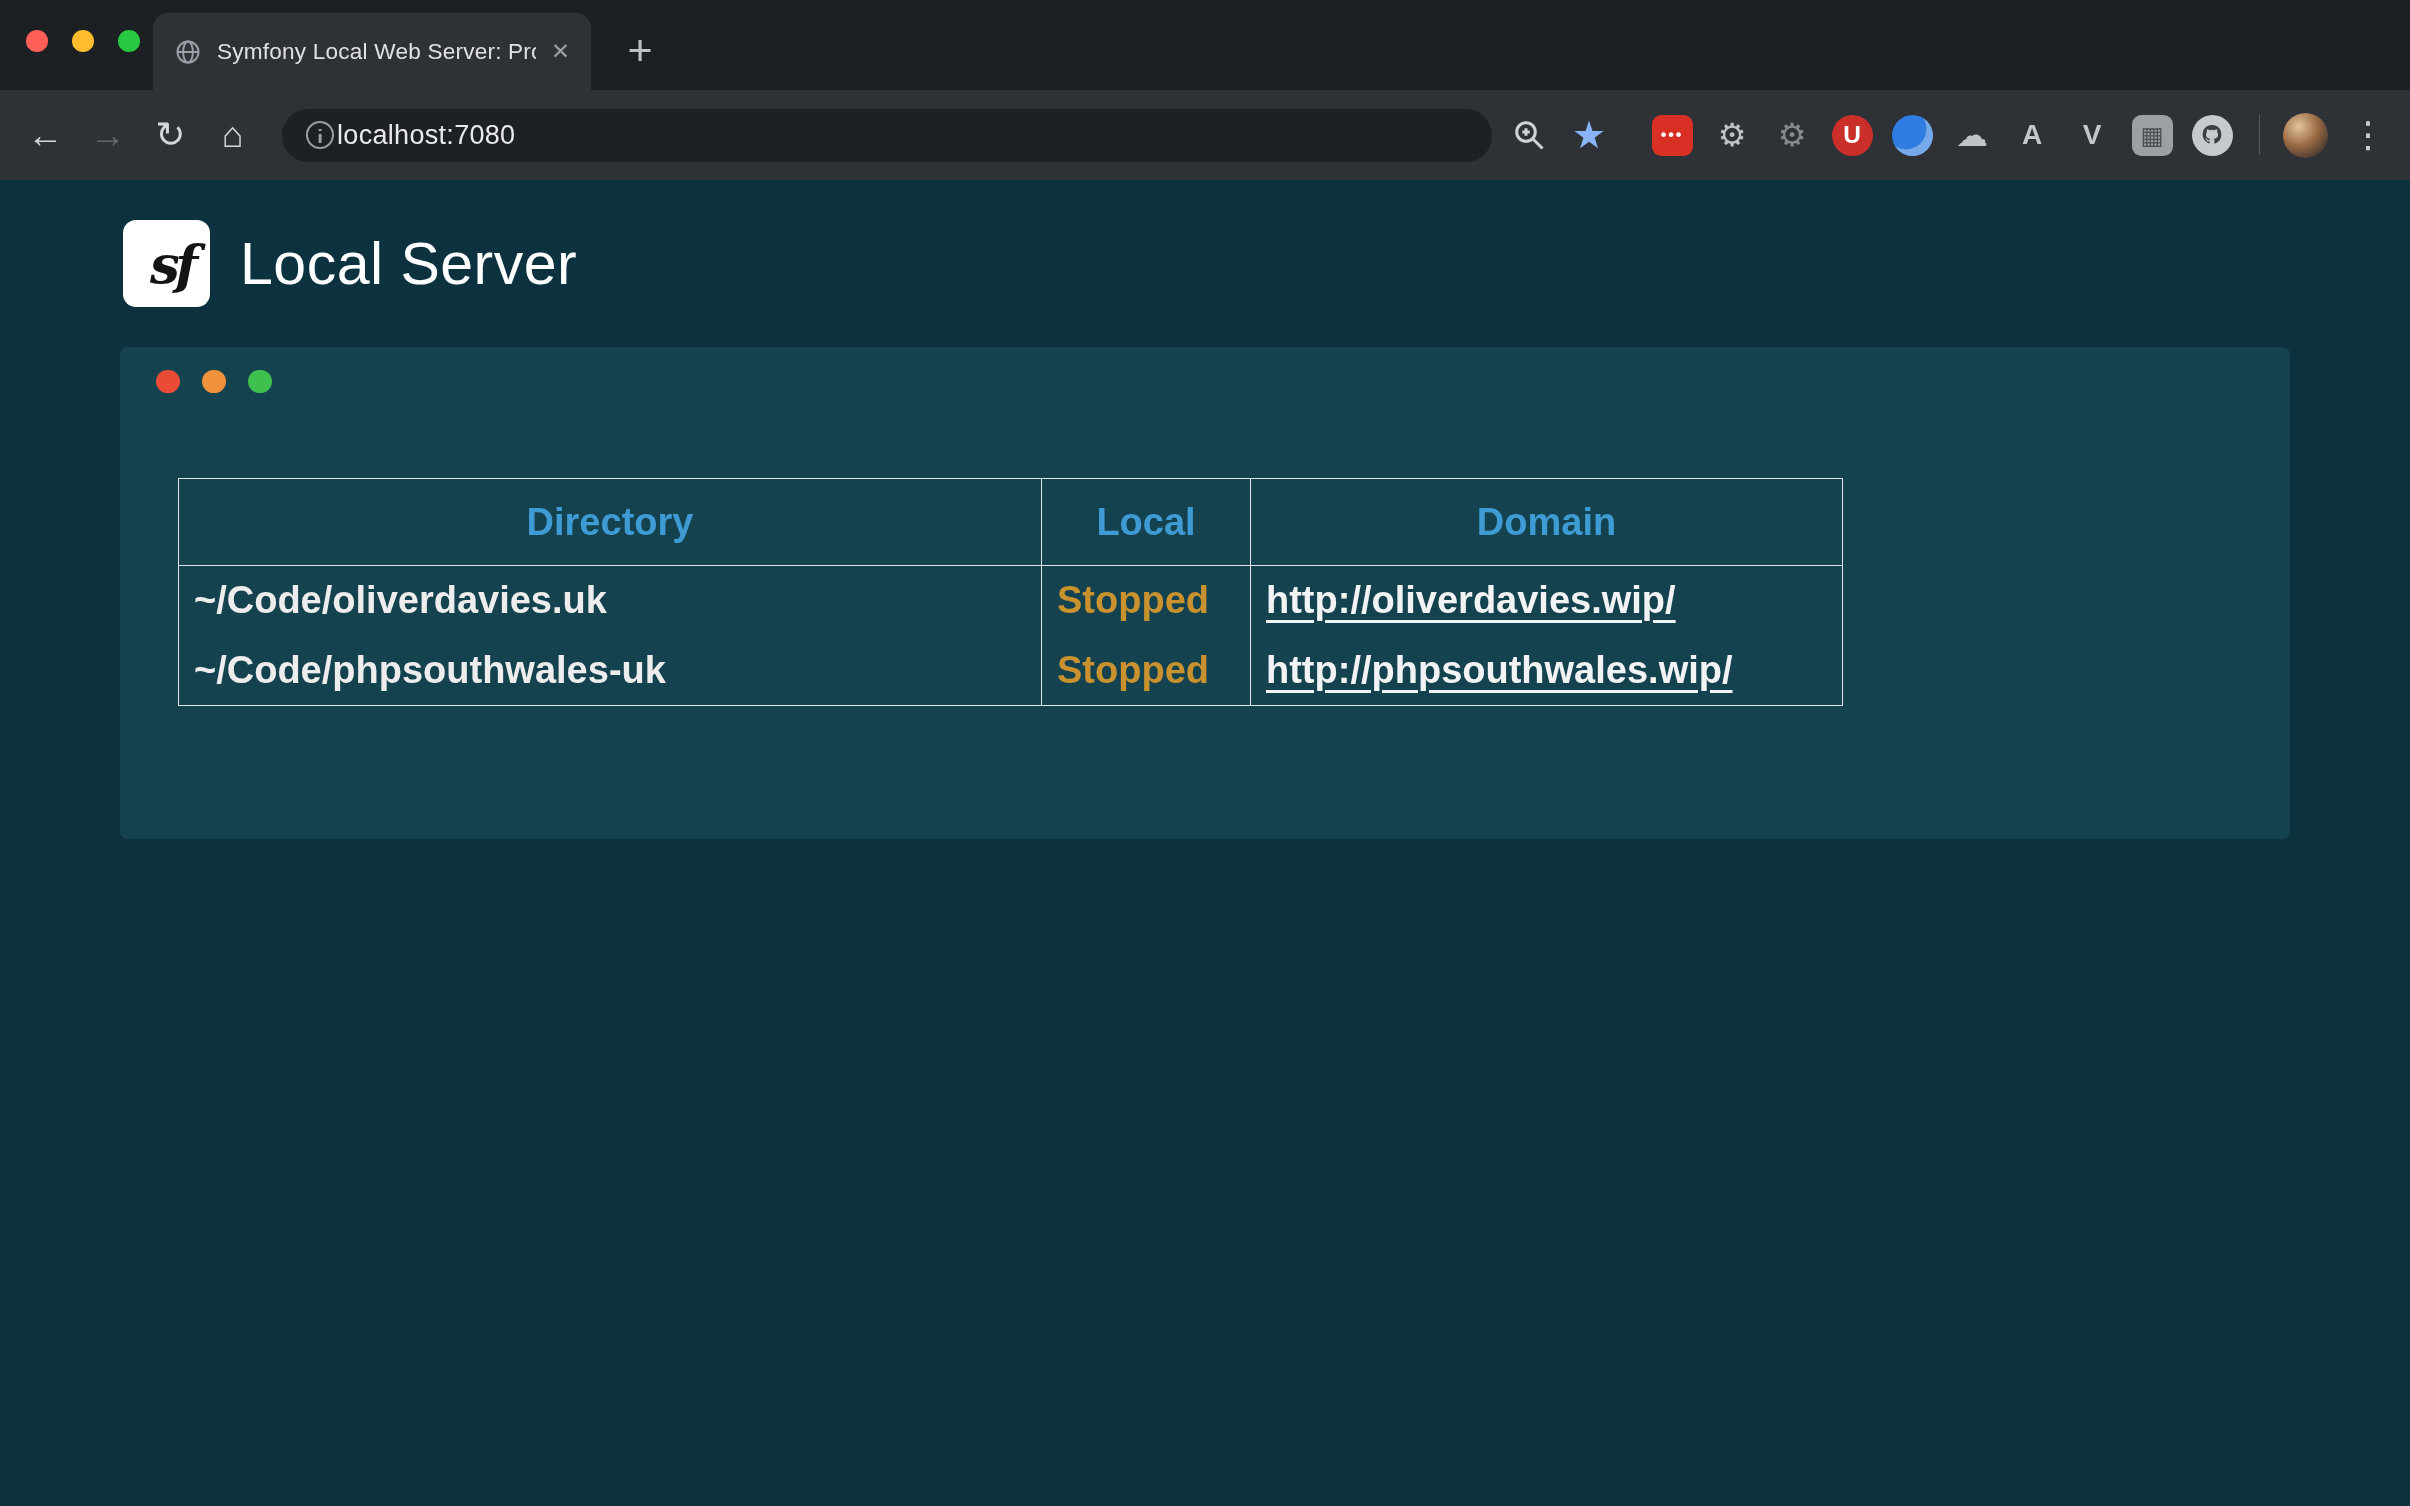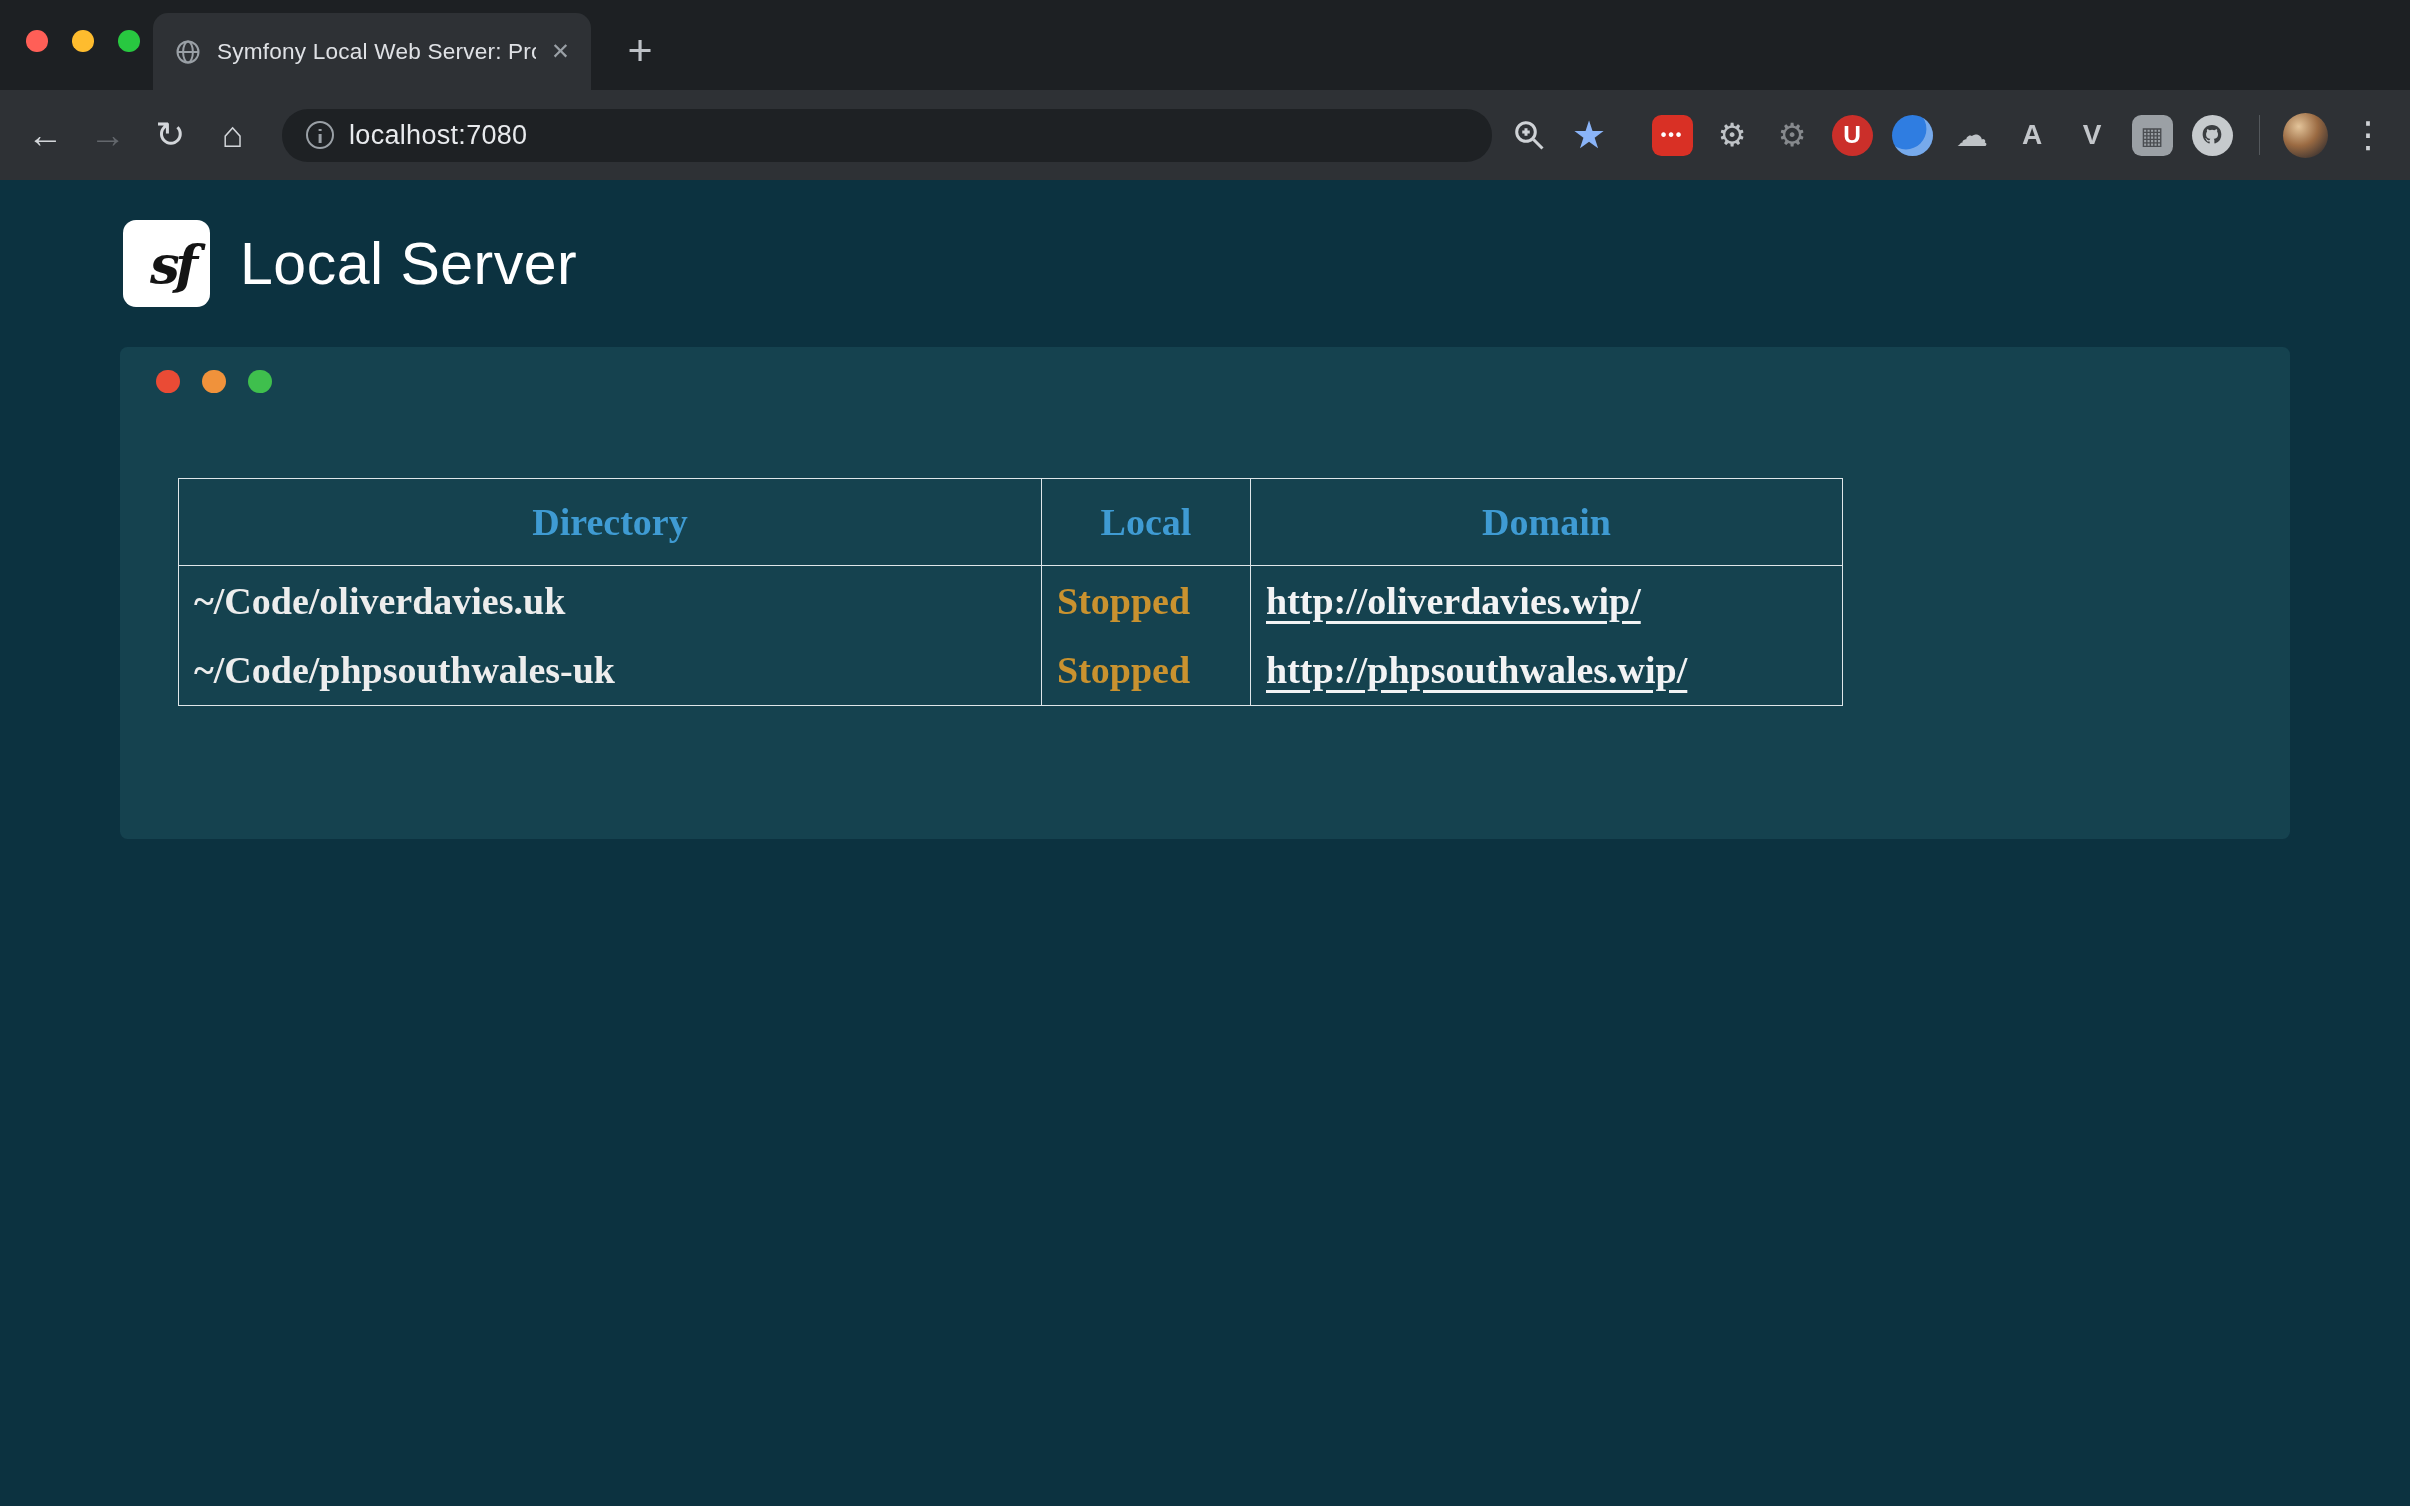--- a/index.html
+++ b/index.html
@@ -42,21 +42,21 @@
     display:flex; align-items:center; padding:0 22.6px 0 19px;
   }
   .nav-btn {
     width:53px; height:53px; display:flex; align-items:center; justify-content:center;
     color:#d3d6da; font-size:36px; border-radius:50%; margin-right:9.4px;
   }
   .nav-btn.disabled { color:#63676c; }
 
   .omnibox {
     width:1210px; height:53px; margin-left:13px; border-radius:26px;
-    background:#1e2124; display:flex; align-items:center; padding:0 24.5px; gap:15px;
+    background:#1e2124; display:flex; align-items:center; padding:0 24.5px; gap:3px;
   }
   .info-icon {
     width:28px; height:28px; border:2.4px solid #9aa0a6; border-radius:50%;
     position:relative; flex:0 0 auto;
   }
   .info-icon::before {
     content:""; position:absolute; left:50%; top:5.6px; width:2.8px; height:2.8px;
     background:#9aa0a6; transform:translateX(-50%);
   }
   .info-icon::after {
@@ -109,21 +109,21 @@
   }
   .panel-dots { position:absolute; left:36px; top:22.6px; display:flex; gap:22.6px; }
   .pdot { width:23.5px; height:23.5px; border-radius:50%; }
   .pdot.red    { background:var(--dot_red,#ea4b35); }
   .pdot.orange { background:var(--dot_orange,#f0923b); }
   .pdot.green  { background:var(--dot_green,#3fbf4d); }
 
   .table-wrap { position:absolute; left:58px; top:131px; }
   table.servers {
     border-collapse:collapse;
-    font-family:Liberation Serif, serif;
+    font-family:Liberation Sans, sans-serif;
     font-weight:700; font-size:38px; color:#ededed;
     border:1.9px solid var(--table_border,#dfe6e9);
   }
   table.servers th, table.servers td {
     border-left:1.9px solid var(--table_border,#dfe6e9);
     border-right:1.9px solid var(--table_border,#dfe6e9);
   }
   table.servers th {
     height:87px; text-align:center; font-weight:700;
     color:var(--header_blue,#3f9bd3);

